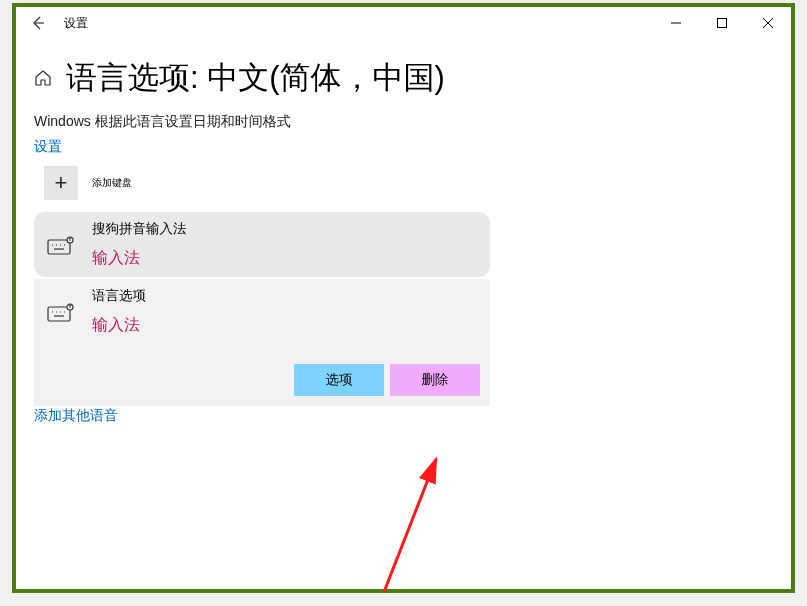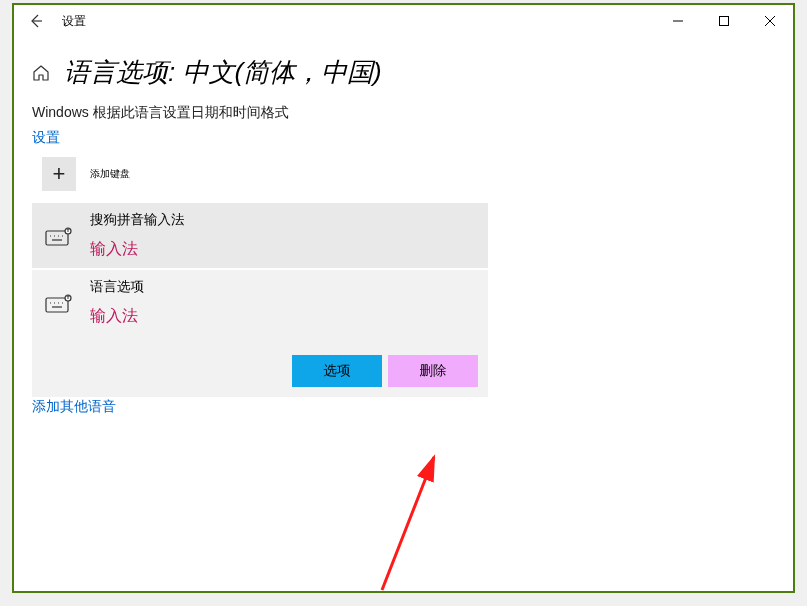--- a/index.html
+++ b/index.html
@@ -1,41 +1,41 @@
 <!DOCTYPE html>
 <html><head>
   <meta charset="utf-8">
   <style>
     * { margin: 0; padding: 0; box-sizing: border-box; font-family: "Microsoft YaHei", "Segoe UI", sans-serif; }
     body { width: 807px; height: 606px; background: #f0f0f0; position: relative; }
-    .window { position: absolute; left: 12px; top: 3px; width: 783px; height: 590px; background: #fff; border: 2px solid #4d7c0f; }
+    .window { position: absolute; left: 12px; top: 3px; width: 783px; height: 590px; background: #fff; border: 4px solid #4d7c0f; }
     .titlebar { height: 32px; display: flex; align-items: center; }
     .back-btn { width: 44px; height: 32px; display: flex; align-items: center; justify-content: center; }
     .window-title { font-size: 12px; flex: 1; padding-left: 4px; }
     .title-controls { display: flex; height: 32px; }
     .ctl { width: 46px; height: 32px; display: flex; align-items: center; justify-content: center; }
     .content { padding: 18px 24px 0 18px; }
     .header-row { display: flex; align-items: center; gap: 14px; margin-bottom: 14px; }
     .home-ic { width: 18px; height: 18px; }
-    .page-title { font-size: 26px; font-weight: 400; font-style: italic; }
+    .page-title { font-size: 31px; font-weight: 400; }
     .info { font-size: 14px; color: #222; margin-bottom: 6px; }
     .link { font-size: 14px; color: #0066cc; cursor: pointer; display: inline-block; }
     .section-h { font-size: 19px; margin-top: 38px; margin-bottom: 18px; }
     .kb-list { width: 456px; }
     .kb-item { display: flex; align-items: center; padding: 8px 10px; min-height: 54px; gap: 14px; }
     .kb-add { }
     .kb-add .plus { width: 34px; height: 34px; background: #e5e5e5; display: flex; align-items: center; justify-content: center; font-size: 22px; font-weight: 300; color: #222; }
     .kb-add-label { font-size: 10px; }
-    .kb-ime { background: #e9e9e9; margin-top: 2px; }
+    .kb-ime { background: #e9e9e9; margin-top: 2px; border-radius: 11px; }
     .kb-ic { width: 34px; display: flex; align-items: center; justify-content: center; }
     .kb-txt .nm { font-size: 13.5px; color: #000; }
     .kb-txt .sb { font-size: 16px; color: #be185d; margin-top: 10px; }
     .kb-actions { display: flex; gap: 6px; justify-content: flex-end; padding-right: 10px; padding-bottom: 10px; }
     .btn { width: 90px; height: 32px; border: none; font-size: 13.5px; cursor: pointer; }
-    .btn-opt { background: #0ea5e9; }
+    .btn-opt { background: #7dd3fc; }
     .btn-del { background: #f0abfc; }
     .arrow-annot { position: absolute; pointer-events: none; }
     svg { display: block; }
   </style>
 </head>
 <body>
 
 <div class="window">
 
   <div class="titlebar">

